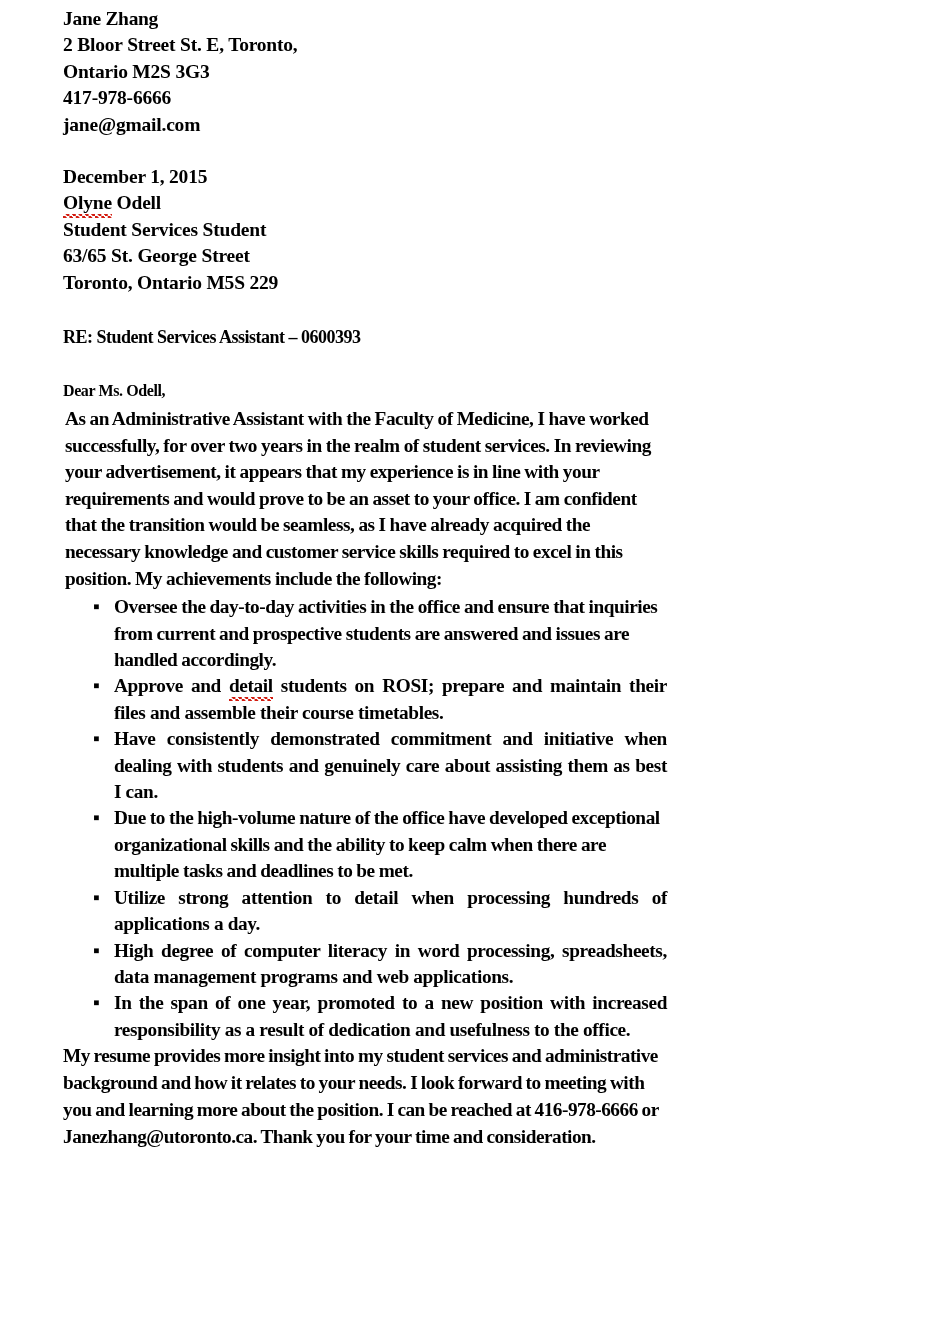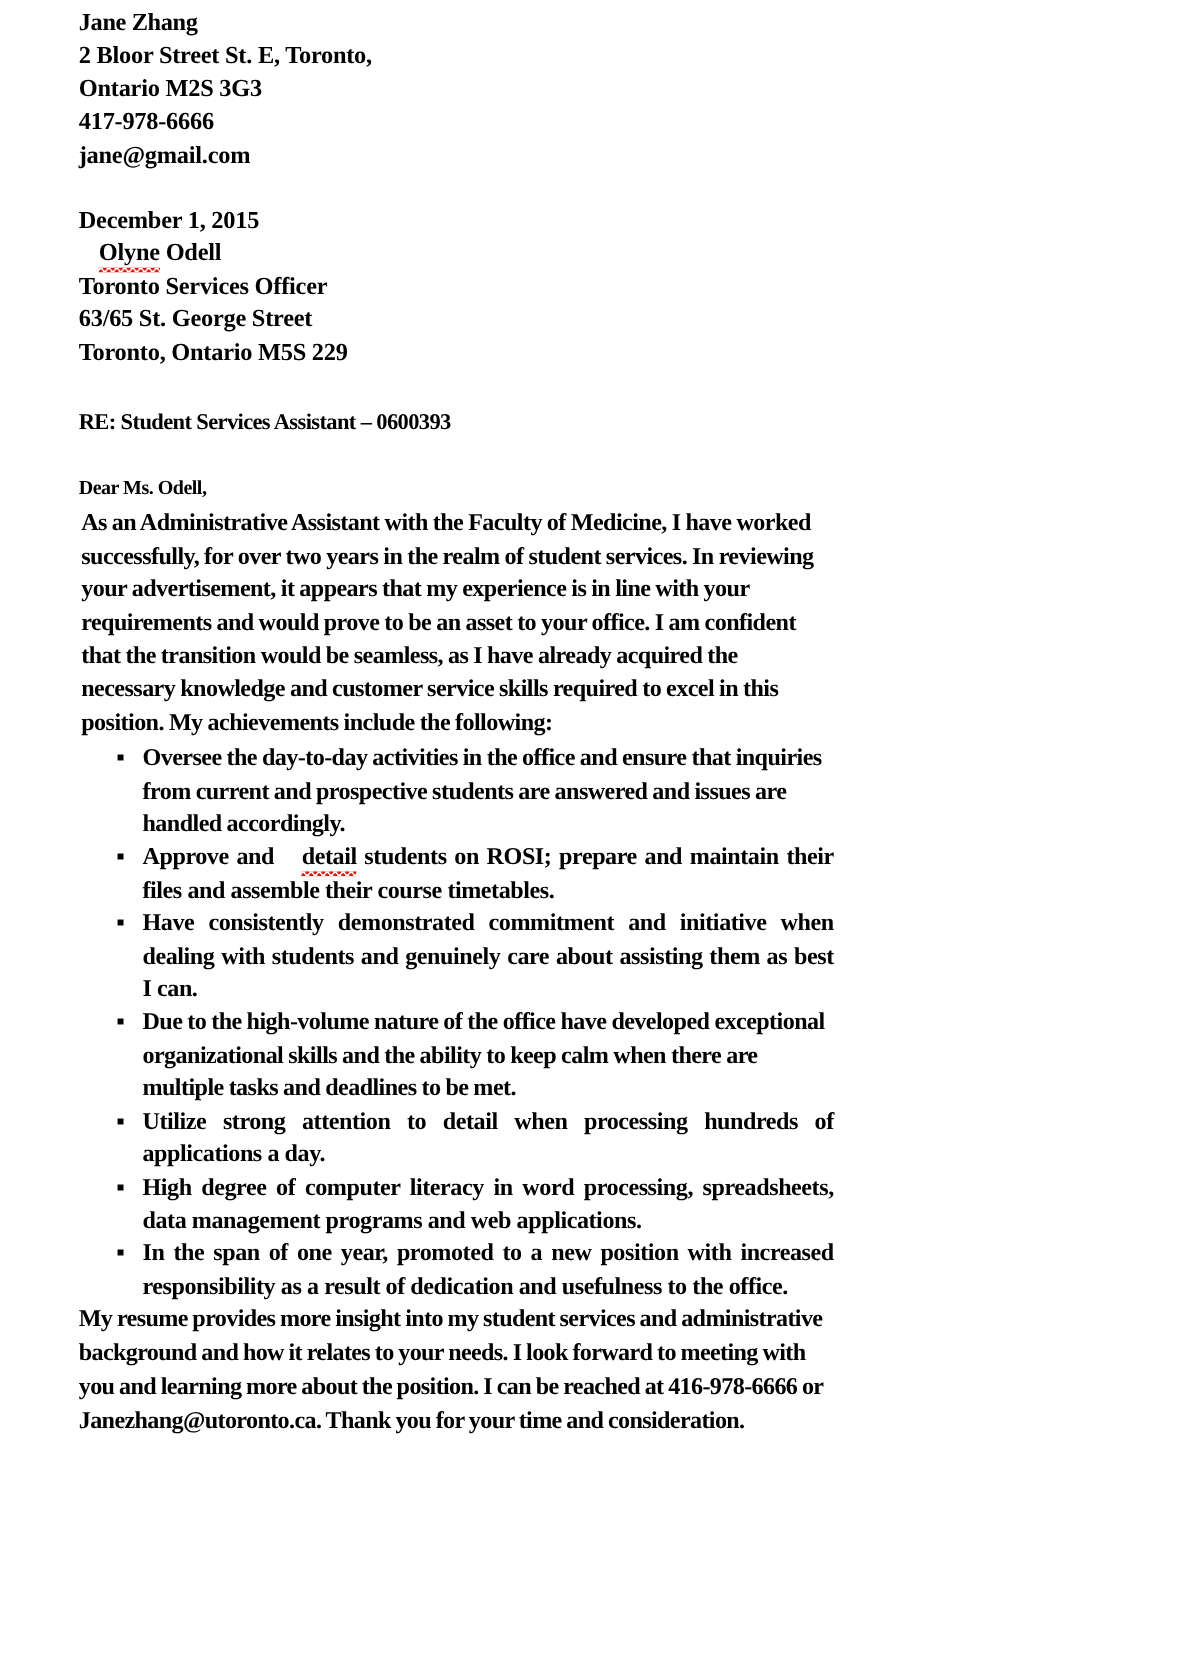--- a/index.html
+++ b/index.html
@@ -105,21 +105,20 @@
     text-justify: inter-word;
     letter-spacing: -0.35px;
     word-spacing: 0px;
   }
   ul.bullets > li.just > .li-text { display: block; }
 
   
   .spell {
     position: relative;
     display: inline-block;
-    margin-left: 16px;
   }
   .spell::after {
     content: "";
     position: absolute;
     left: 0;
     right: 0;
     bottom: -1px;
     height: 4px;
     background-image:
       radial-gradient(circle at 1.6px 3.4px, #d31c10 1.6px, rgba(0,0,0,0) 1.8px),
@@ -151,21 +150,21 @@
       <div class="ln">Ontario M2S 3G3</div>
       <div class="ln">417-978-6666</div>
       <div class="ln">jane@gmail.com</div>
     </div>
 
     <div class="gap-sm"></div>
 
     <div class="block-recipient">
       <div class="ln">December 1, 2015</div>
       <div class="ln"><span class="spell">Olyne</span><span> Odell</span></div>
-      <div class="ln">Toronto Services Officer</div>
+      <div class="ln">Student Services Student</div>
       <div class="ln">63/65 St. George Street</div>
       <div class="ln">Toronto, Ontario M5S 229</div>
     </div>
 
     <div class="gap-md"></div>
 
     <div class="re-line">RE: Student Services Assistant – 0600393</div>
 
     <div class="gap-md"></div>
 

